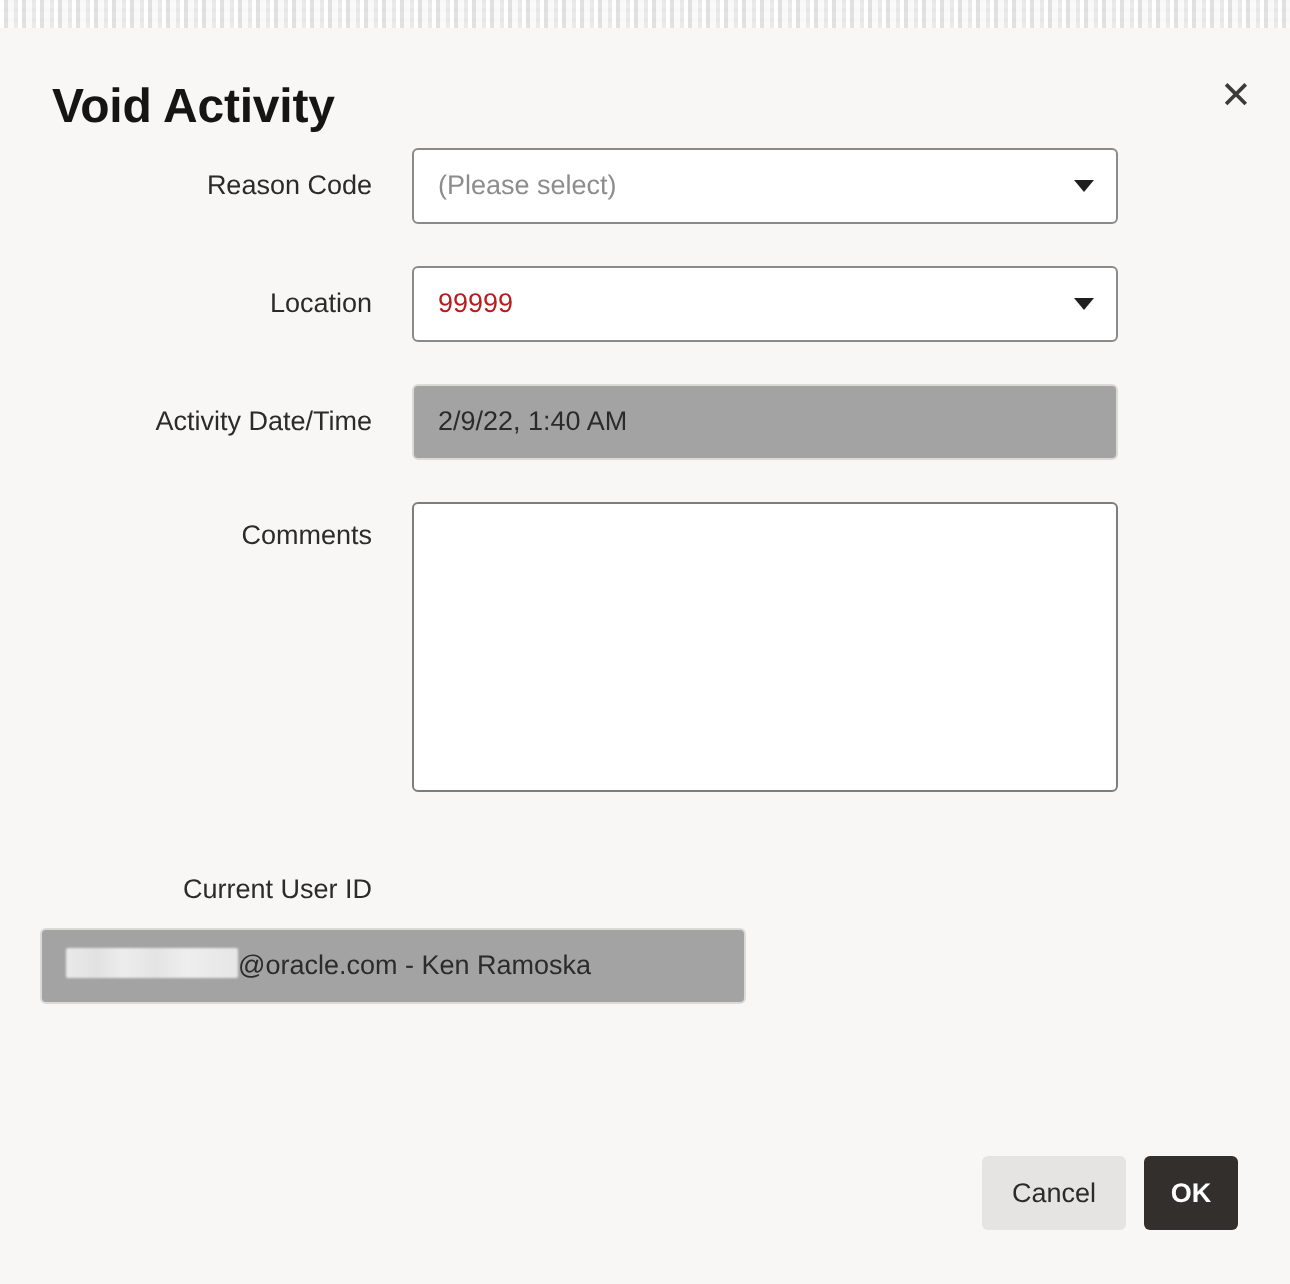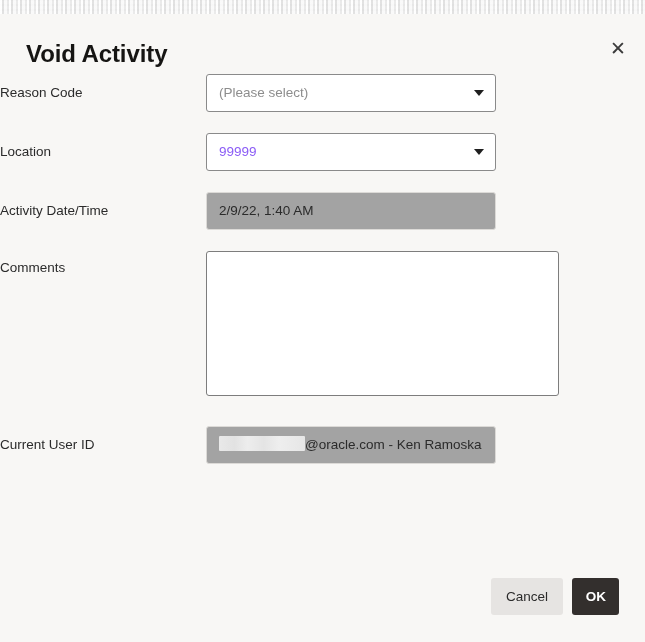--- a/index.html
+++ b/index.html
@@ -81,56 +81,56 @@
 
   .form-row {
     position: relative;
     display: flex;
     align-items: flex-start;
     margin-bottom: 21px;
   }
 
   .field-label {
     width: 186px;
-    text-align: left;
+    text-align: right;
     padding-right: 0;
     font-size: 13.5px;
     color: #2b2b2b;
     line-height: 38px;
     box-sizing: border-box;
     white-space: nowrap;
   }
 
   .field-wrap {
     margin-left: 20px;
     width: 353px;
     position: relative;
   }
 
   .control {
     box-sizing: border-box;
-    width: 290px;
+    width: 353px;
     height: 38px;
     line-height: 36px;
     padding: 0 12px;
     font-size: 13.5px;
     font-family: "Liberation Sans", sans-serif;
     color: #2b2b2b;
     border-radius: 3px;
   }
 
   
   .select-control {
     background: #ffffff;
     border: 1px solid #8a8a8a;
     position: relative;
     cursor: pointer;
   }
   .select-control .value {
-    color: #8b5cf6;
+    color: #b91c1c;
   }
   .select-control .placeholder {
     color: #8d8d8d;
   }
   .dropdown-arrow {
     position: absolute;
     right: 11px;
     top: 50%;
     margin-top: -3px;
     width: 0; height: 0;
@@ -203,21 +203,20 @@
   .btn-secondary {
     background: #e6e4e2;
     color: #2b2b2b;
   }
   .btn-primary {
     background: #332f2d;
     color: #ffffff;
     font-weight: bold;
     min-width: 47px;
     padding: 0 13px;
-    text-align: right;
   }
 </style>
 </head>
 <body>
 
 <div id="bg-strip"></div>
 
 <div id="dialog">
 
   <div id="dialog-title">Void Activity</div>
@@ -253,21 +252,21 @@
       </div>
     </div>
 
     <div class="form-row">
       <div class="field-label label-top">Comments</div>
       <div class="field-wrap">
         <textarea class="textarea-control" placeholder="" style=""></textarea>
       </div>
     </div>
 
-    <div class="form-row" style="margin-top:27px;">
+    <div class="form-row" style="margin-top:27px;flex-direction:column;">
       <div class="field-label">Current User ID</div>
       <div class="field-wrap">
         <div class="control readonly-control">
           <span class="redacted"></span><span class="userid-text">@oracle.com - Ken Ramoska</span>
         </div>
       </div>
     </div>
 
   </div>
 

